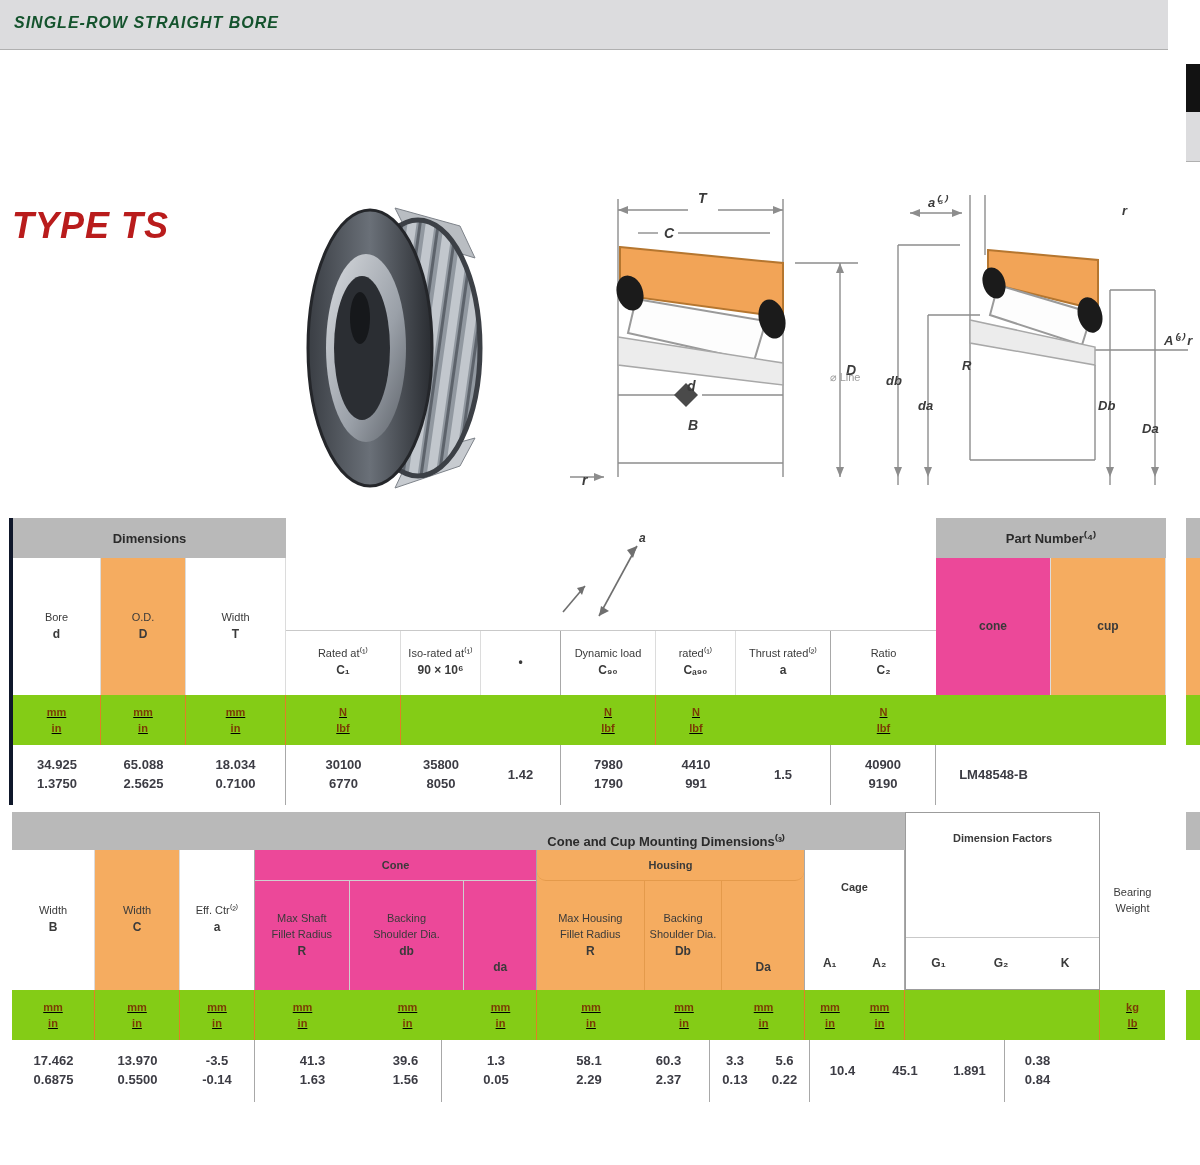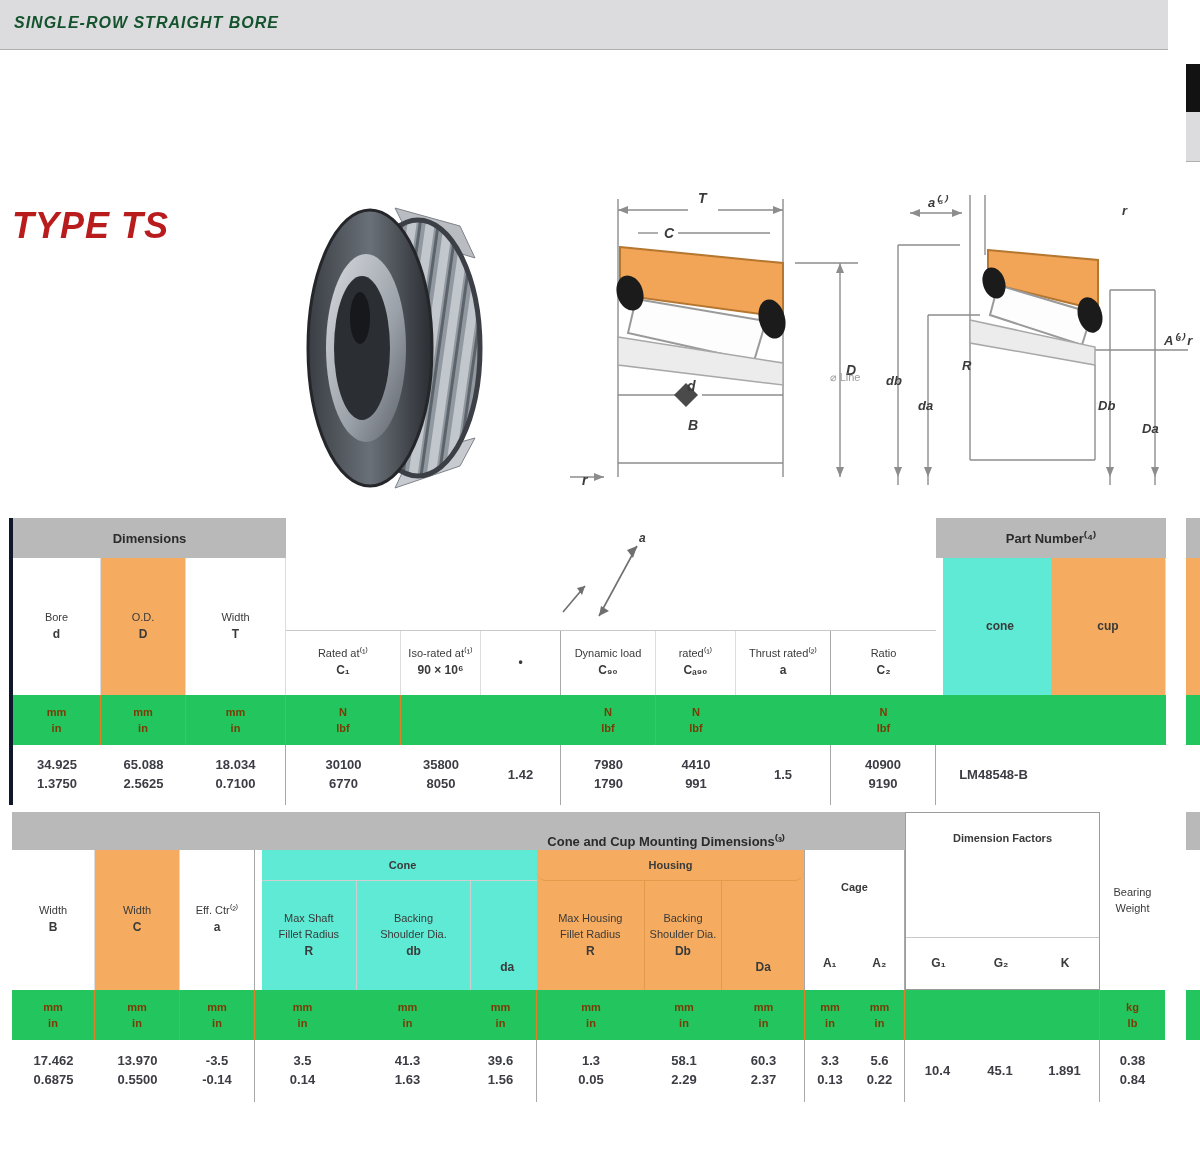--- a/index.html
+++ b/index.html
@@ -8,22 +8,22 @@
   .flexrow{display:flex;box-sizing:border-box;}
   .cell{box-sizing:border-box;display:flex;flex-direction:column;align-items:center;justify-content:center;text-align:center;border-right:1px solid #dcdcdc;}
   .cell:last-child{border-right:none;}
   .sep{border-right:1px solid #a8a8a8 !important;}
   .num{font-size:13px;color:#3c3c44;font-weight:bold;line-height:1.45;}
   .unit{font-size:11px;color:#7a3c05;font-weight:bold;line-height:1.5;}
   .hdr{font-size:11px;color:#3a3a3a;line-height:1.45;}
   .hdr .sym{font-size:12px;font-weight:bold;}
   .groupband{background:#b9b9b9;color:#2b2b2b;font-weight:bold;font-size:13px;display:flex;align-items:center;justify-content:center;}
   .orange{background:#f5ac60;}
-  .orangeband{background:#22c55e;}
-  .graycell{background:#5eead4;margin-left:7px;}
+  .orangeband{background:#84cc16;text-decoration:underline;}
+  .graycell{background:#ec4899;}
   .blackbar{background:#121212;}
   .graybar{background:#dcdcde;border-bottom:1px solid #b0b0b0;}
   .bartext{color:#ffffff;font-weight:bold;font-style:italic;font-size:22px;letter-spacing:1px;}
   .subtext{color:#14532d;font-weight:bold;font-style:italic;font-size:16px;letter-spacing:1px;}
   .typetitle{font-size:36px;font-weight:bold;font-style:italic;color:#b91c1c;letter-spacing:1px;}
   svg text{font-family:"Liberation Sans",sans-serif;}
 </style>
 </head>
 <body>
 
@@ -460,24 +460,20 @@
         <span>0.6875</span>
       </div>
     <div class="cell num" style="width:85px;border-right:none;">
         <span>13.970</span>
         <span>0.5500</span>
       </div>
     <div class="cell num sep" style="width:75px;">
         <span>-3.5</span>
         <span>-0.14</span>
       </div>
-    <div class="cell num" style="width:95px;border-right:none;">
-        <span>3.5</span>
-        <span>0.14</span>
-      </div>
     <div class="cell num" style="width:115px;border-right:none;">
         <span>41.3</span>
         <span>1.63</span>
       </div>
     <div class="cell num sep" style="width:72px;">
         <span>39.6</span>
         <span>1.56</span>
       </div>
     <div class="cell num" style="width:108px;border-right:none;">
         <span>1.3</span>

